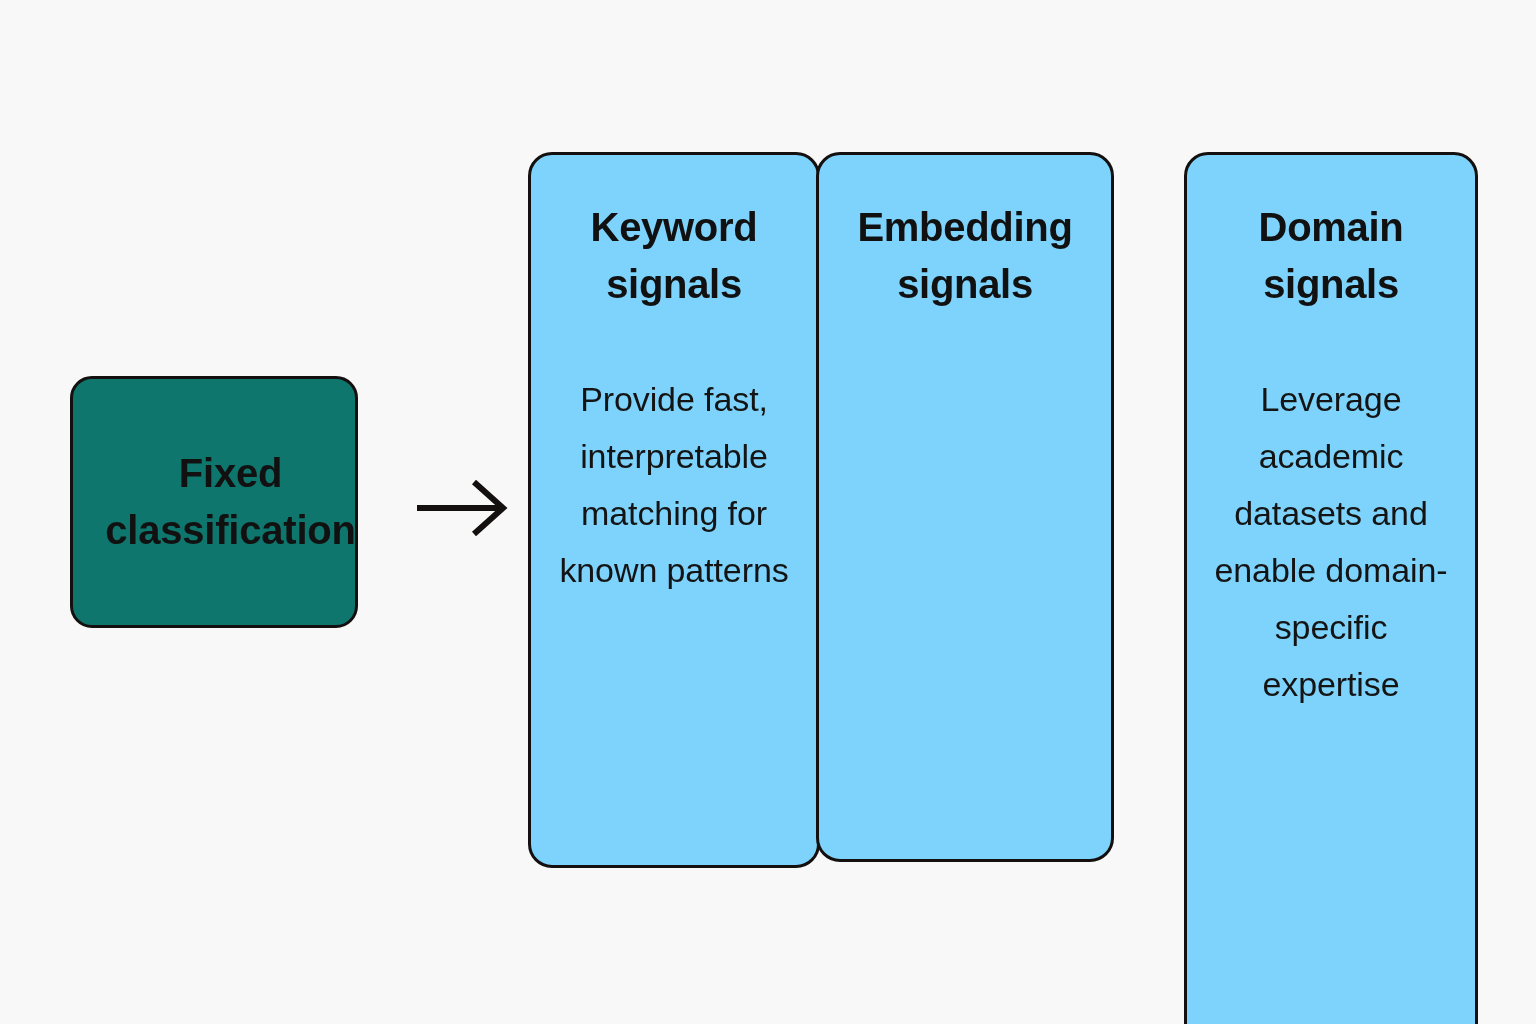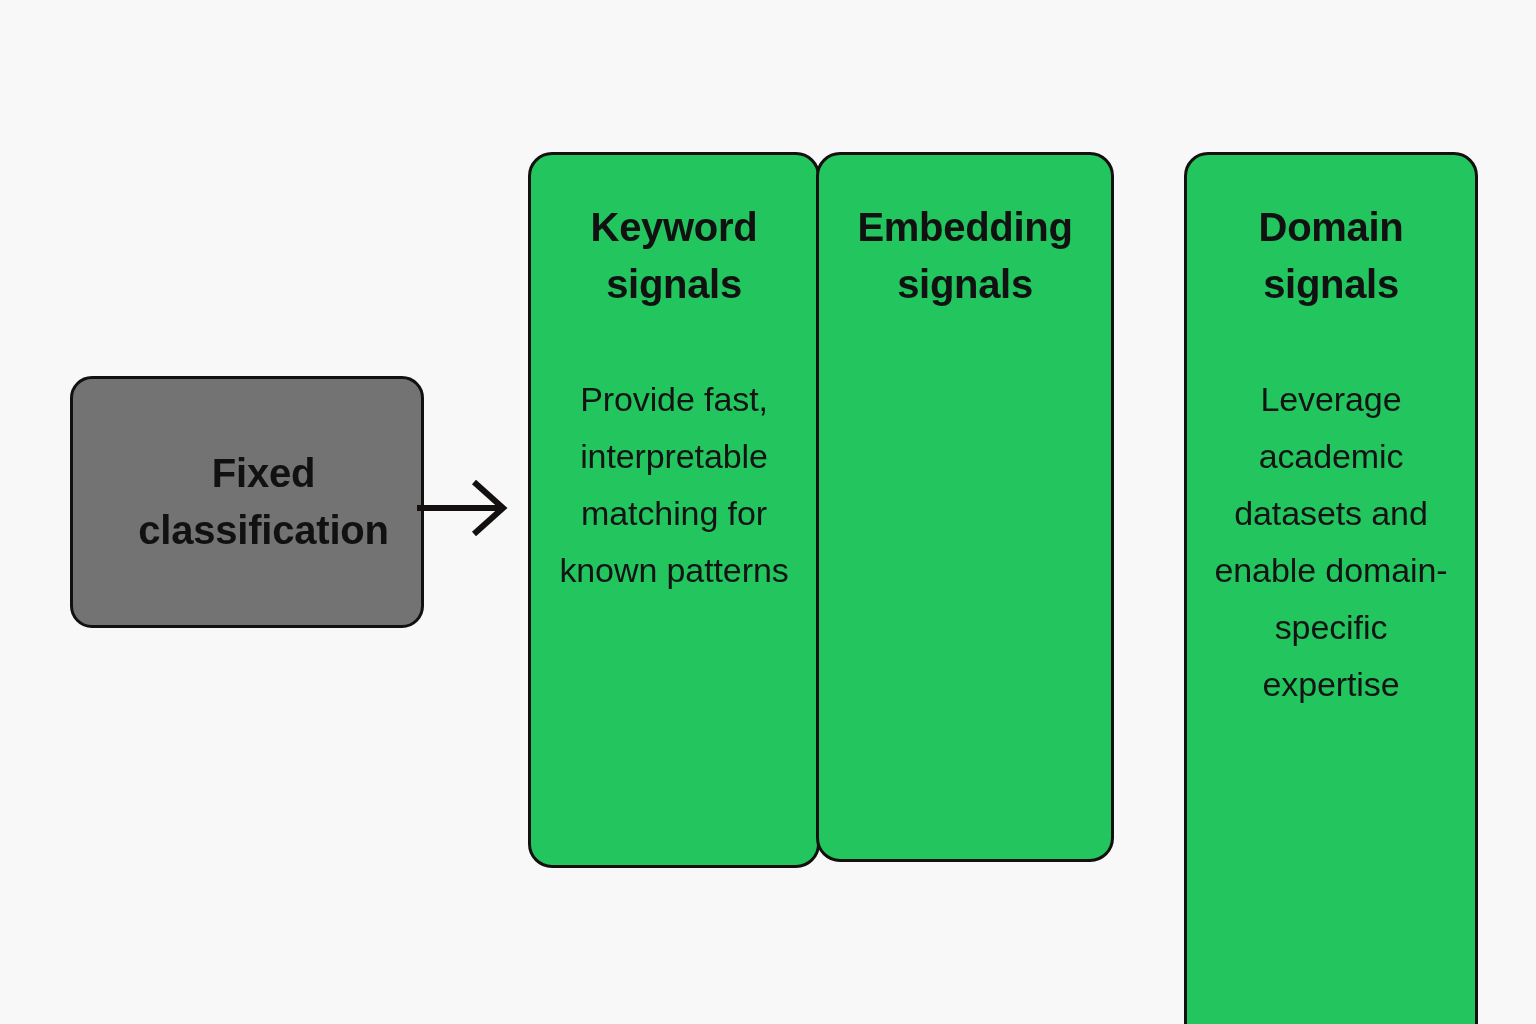--- a/index.html
+++ b/index.html
@@ -18,26 +18,26 @@
     height: 1024px;
     background: #f8f8f8;
     overflow: hidden;
   }
 
   
   .source-node {
     position: absolute;
     left: 70px;
     top: 376px;
-    width: 354px;
+    width: 288px;
     height: 252px;
     box-sizing: border-box;
     border: 3.5px solid #14100f;
     border-radius: 22px;
-    background: #737373;
+    background: #0f766e;
     display: flex;
     align-items: center;
     justify-content: center;
     padding-left: 33px;
   }
   .source-node-label {
     font-size: 40px;
     font-weight: bold;
     line-height: 57px;
     color: #111111;
@@ -56,21 +56,21 @@
     pointer-events: none;
   }
 
   
   .card {
     position: absolute;
     top: 152px;
     box-sizing: border-box;
     border: 3.5px solid #14100f;
     border-radius: 24px;
-    background: #22c55e;
+    background: #7dd3fc;
     padding: 44px 18px 0 18px;
     display: flex;
     flex-direction: column;
     align-items: center;
   }
   .card-1 { left: 528px;  width: 292px; height: 716px; }
   .card-2 { left: 816px;  width: 298px; height: 710px; }
   .card-3 { left: 1184px; width: 294px; height: 904px; }
 
   .card-title {

